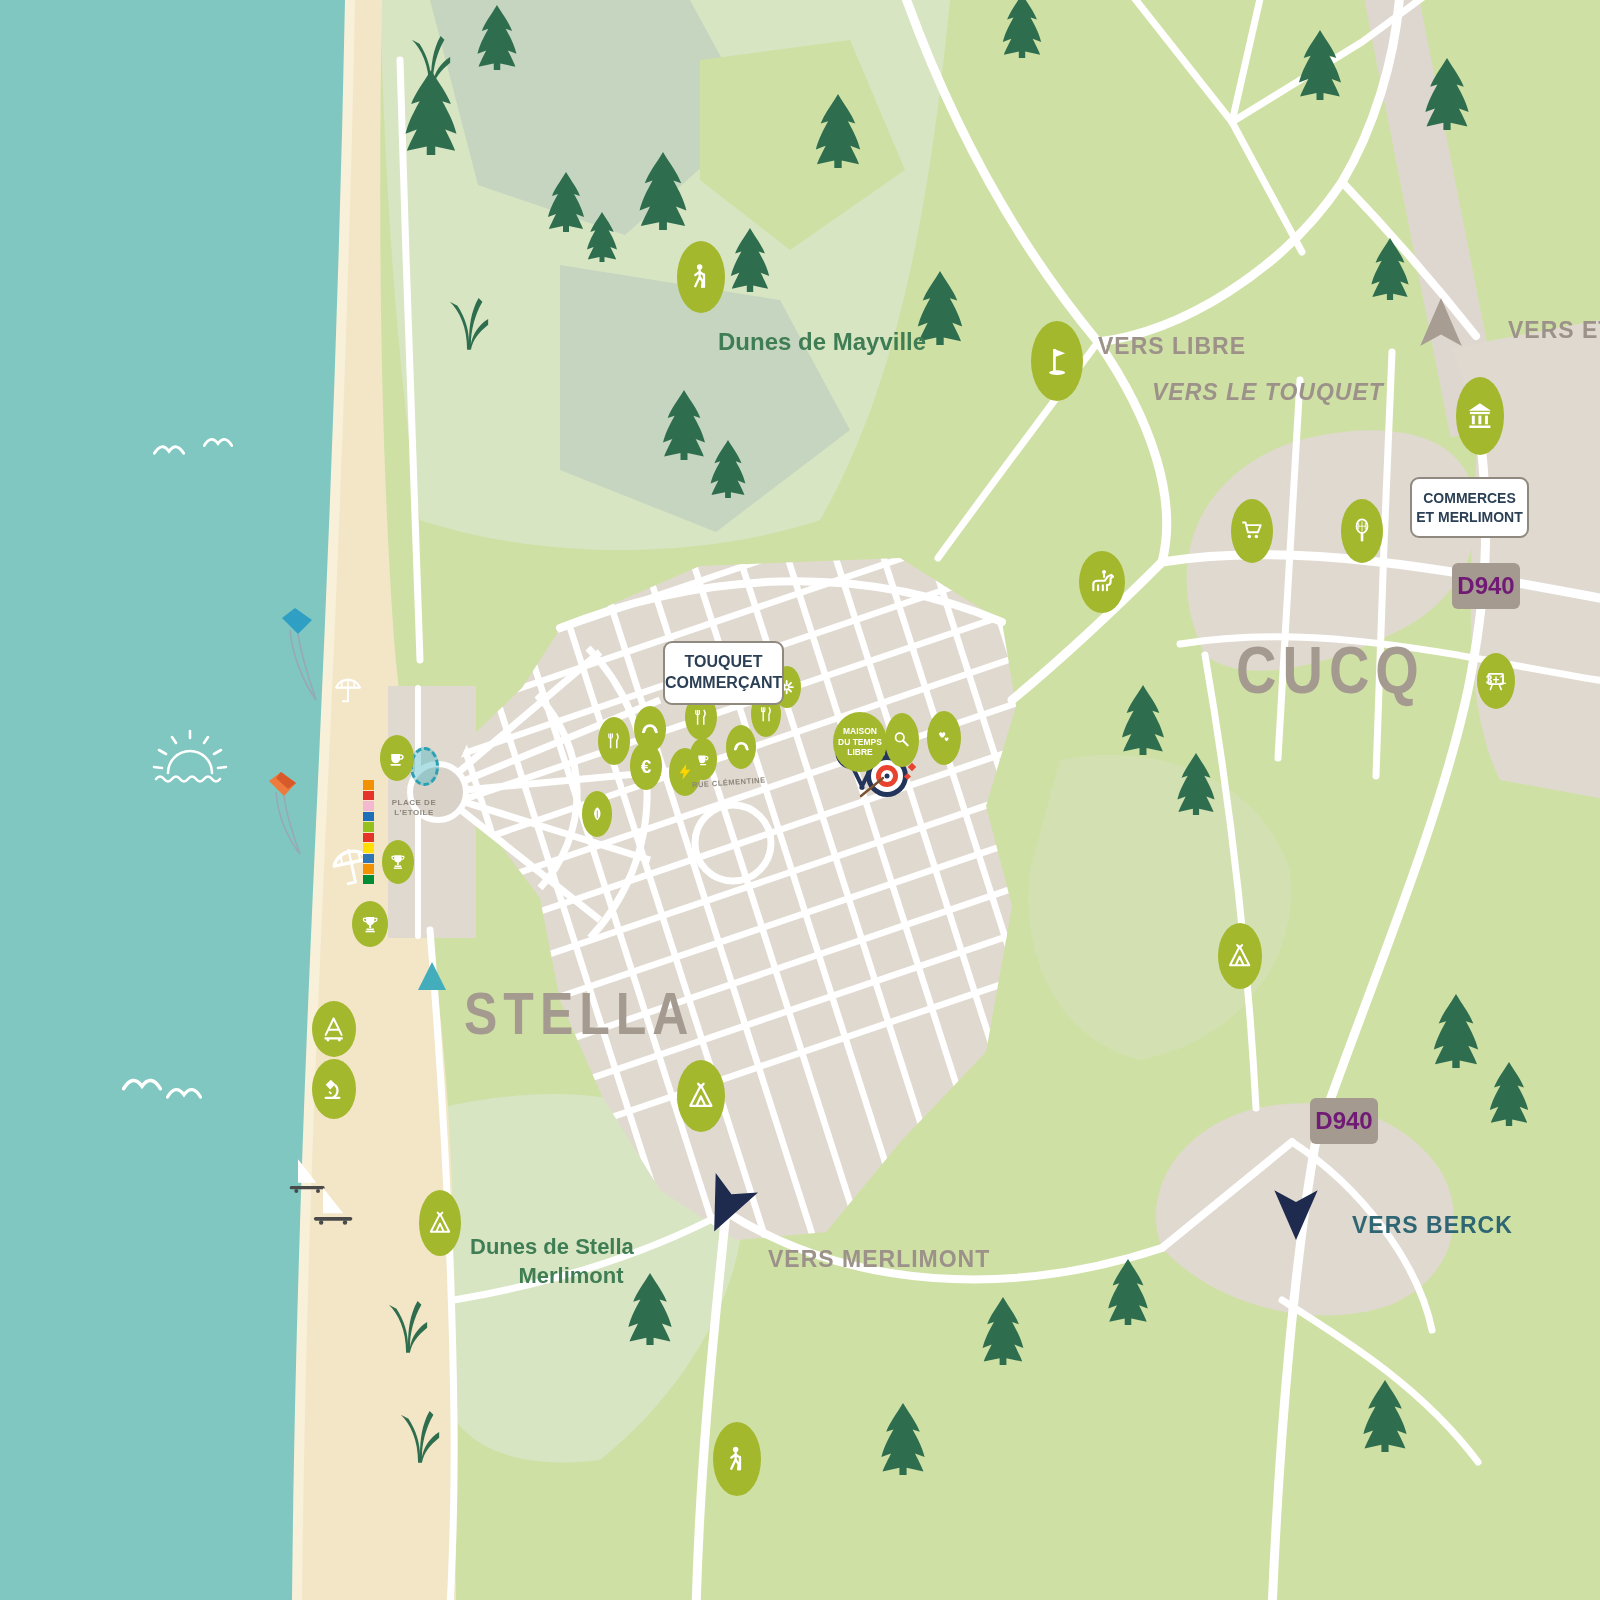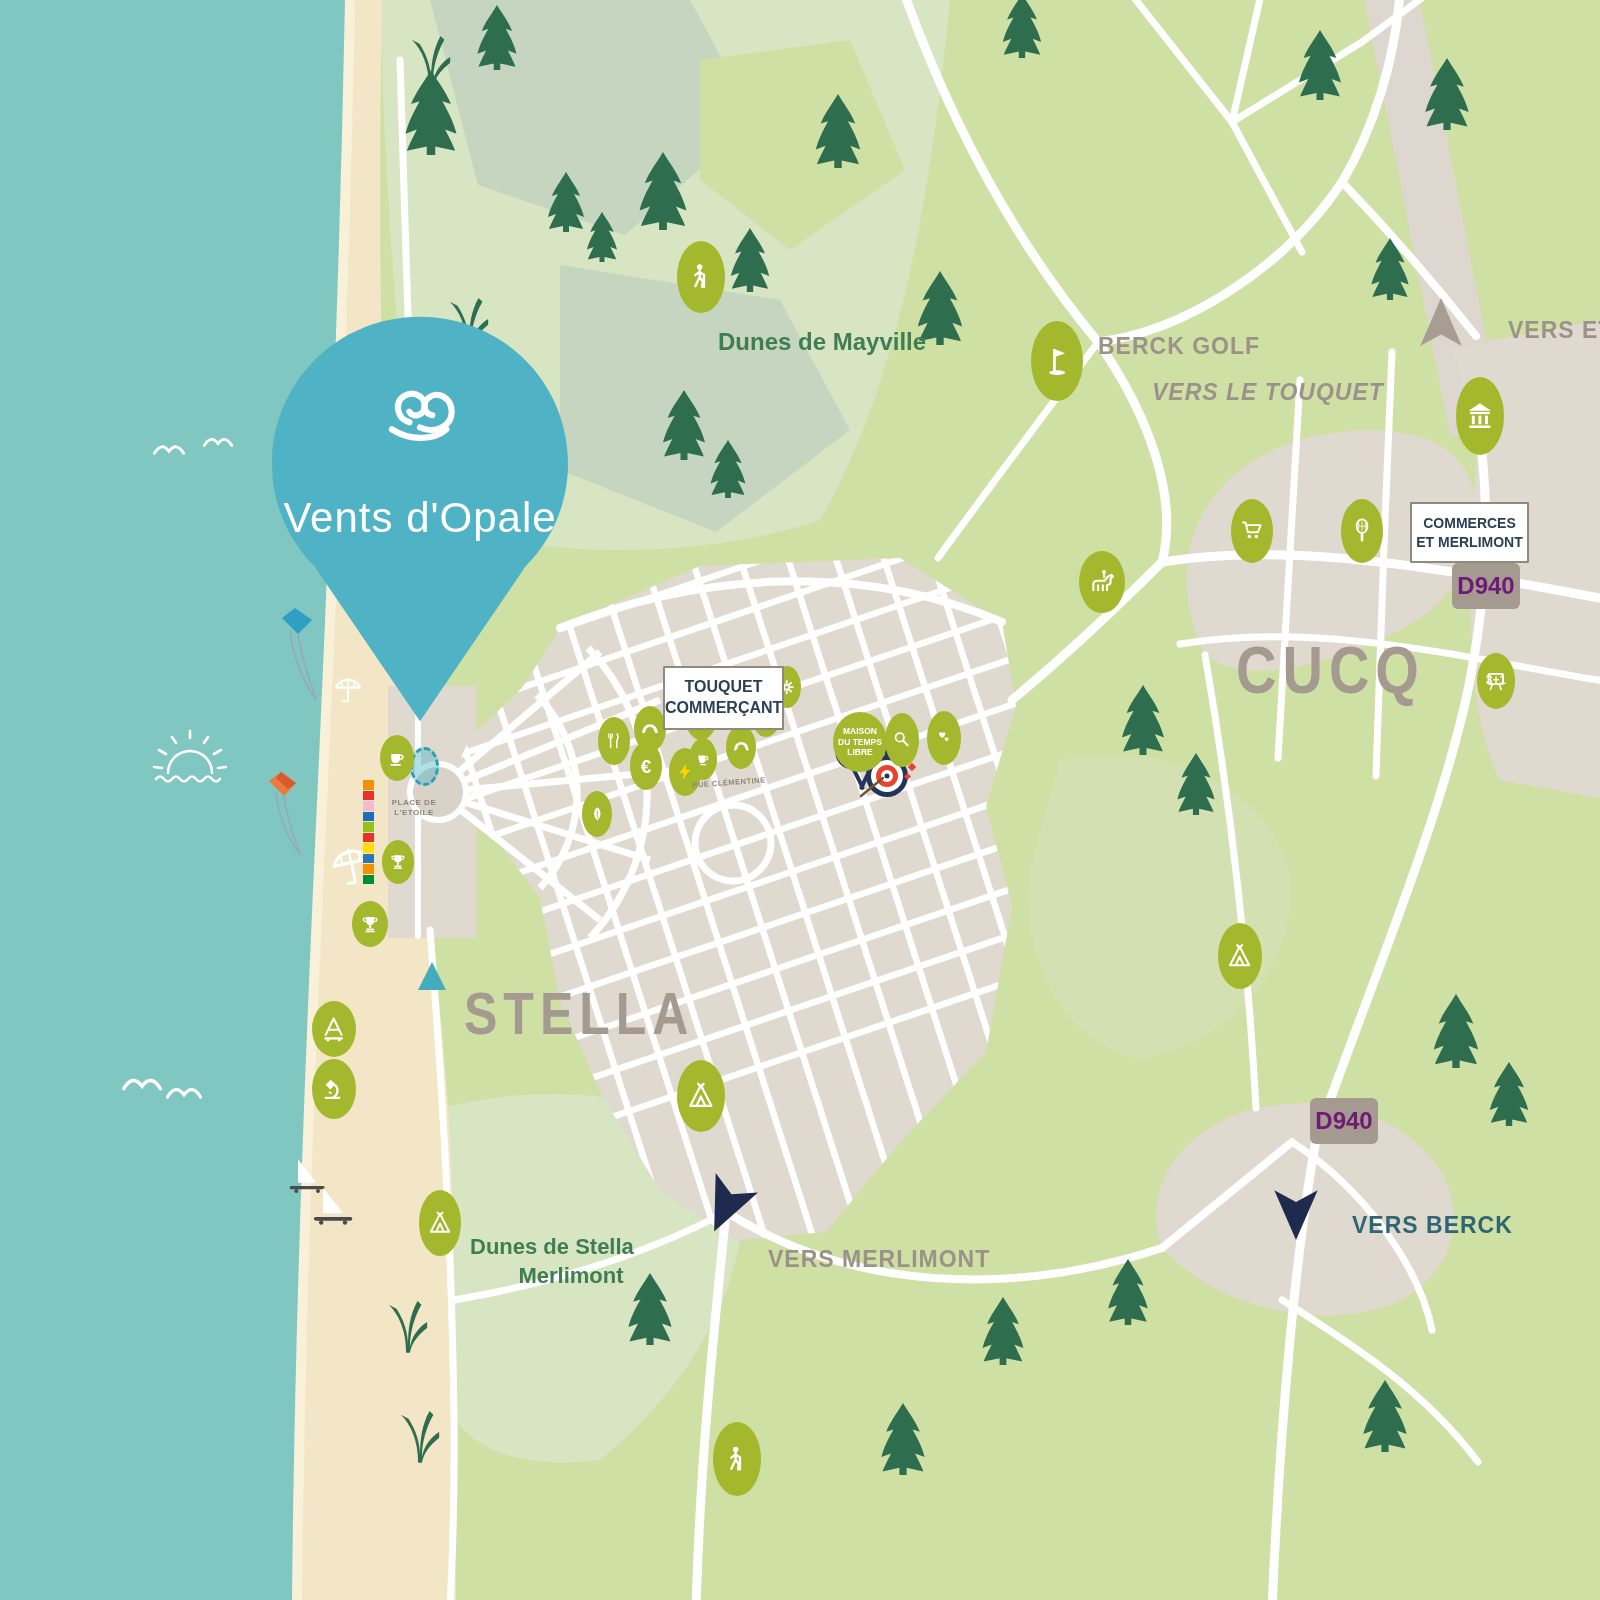--- a/index.html
+++ b/index.html
@@ -12,23 +12,23 @@
   .poi svg{width:62%;height:58%;}
   .glyph{color:#fff;font-weight:700;line-height:1;}
   .glyph.euro{font-size:19px;}
   .glyph.school{font-size:12px;position:absolute;top:38%;}
   .lbl{position:absolute;white-space:nowrap;z-index:4;}
   .dir{font-size:23px;font-weight:700;letter-spacing:1px;color:#9c928a;}
   .dir.teal{color:#2f6673;}
   .city{color:#a49a90;font-weight:700;letter-spacing:6px;
         transform:scaleY(1.18);transform-origin:top left;}
   .green-lbl{color:#3f7d54;font-weight:700;font-size:23px;text-align:center;}
-  .badge{position:absolute;background:#fff;border:2px solid #8f897f;border-radius:1px;
+  .badge{position:absolute;background:#fff;border:2px solid #8f897f;border-radius:9px;
          color:#2c4055;font-weight:700;text-align:center;display:flex;flex-direction:column;
-         justify-content:center;z-index:4;line-height:1.3;margin-top:25px;}
+         justify-content:center;z-index:4;line-height:1.3;}
   .d940{position:absolute;background:#a49a90;color:#701a75;font-weight:700;font-size:24px;
         border-radius:6px;display:flex;align-items:center;justify-content:center;z-index:4;}
   .street{position:absolute;font-size:8px;color:#8d867c;font-weight:700;
           letter-spacing:.5px;z-index:4;line-height:1.3;text-align:center;}
   #maison{position:absolute;left:833px;top:712px;width:54px;height:60px;border-radius:50%;
           background:#a3b82d;color:#fff;font-weight:700;font-size:8.5px;line-height:1.25;
           display:flex;flex-direction:column;align-items:center;justify-content:center;
           text-align:center;z-index:3;}
   #pin{position:absolute;left:272px;top:316px;width:296px;height:406px;z-index:6;}
   #pin .wind-icon{position:absolute;left:50%;top:54px;transform:translateX(-50%);
@@ -500,21 +500,21 @@
       </div>
     </div>
 
 <div id="maison">
   <span>MAISON</span>
   <span>DU TEMPS</span>
   <span>LIBRE</span>
 </div>
 
 <div class="lbl green-lbl" style="left:718px;top:328px;font-size:24px;">Dunes de Mayville</div>
-<div class="lbl dir" style="left:1098px;top:333px;">BERCK GOLF</div>
+<div class="lbl dir" style="left:1098px;top:333px;">VERS LIBRE</div>
 <div class="lbl dir" style="left:1152px;top:379px;font-style:italic;">VERS LE TOUQUET</div>
 <div class="lbl dir" style="left:1508px;top:317px;">VERS ETAPLES</div>
 <div class="lbl dir" style="left:768px;top:1246px;">VERS MERLIMONT</div>
 <div class="lbl dir teal" style="left:1352px;top:1212px;">VERS BERCK</div>
 <div class="lbl city" style="left:1236px;top:632px;font-size:56px;">CUCQ</div>
 <div class="lbl city" style="left:464px;top:980px;font-size:50px;">STELLA</div>
 <div class="lbl green-lbl" style="left:470px;top:1234px;width:146px;font-size:22px;">Dunes de Stella</div>
 <div class="lbl green-lbl" style="left:498px;top:1263px;width:146px;font-size:22px;">Merlimont</div>
 
 <div class="badge" style="left:663px;top:641px;width:117px;height:60px;font-size:16px;">
@@ -527,27 +527,14 @@
 </div>
 <div class="d940" style="left:1452px;top:563px;width:68px;height:46px;">D940</div>
 <div class="d940" style="left:1310px;top:1098px;width:68px;height:46px;">D940</div>
 
 <div class="street" style="left:386px;top:798px;width:56px;text-align:center;">
   <div>PLACE DE</div>
   <div>L'ETOILE</div>
 </div>
 <div class="street" style="left:692px;top:778px;transform:rotate(-4deg);font-size:7.5px;">RUE CLÉMENTINE</div>
 
-<div id="pin">
-  <svg width="296" height="406" viewBox="0 0 300 410">
-    <path fill="#4fb2c5" d="M150 0C67 0 0 66 0 149c0 40 16 77 43 104l107 157 107-157c27-27 43-64 43-104C300 66 233 0 150 0z"></path>
-  </svg>
-  <svg class="wind-icon" viewBox="0 0 100 100">
-    <g fill="none" stroke="#fff" stroke-width="7" stroke-linecap="round">
-      <path d="M38 56 C24 52 20 34 32 26 C44 19 58 28 55 40 C53 49 42 51 38 44"></path>
-      <path d="M50 62 C68 70 86 60 86 44 C86 28 70 20 60 28 C52 34 54 46 64 48"></path>
-      <path d="M18 64 C40 78 66 76 80 64"></path>
-    </g>
-  </svg>
-  <div class="pin-label">Vents d'Opale</div>
+
 </div>
 
-</div>
-
 </body></html>

